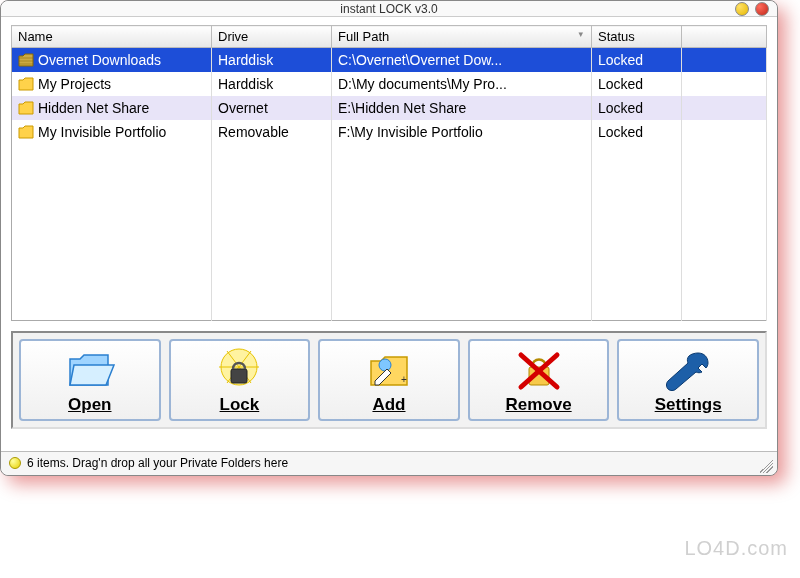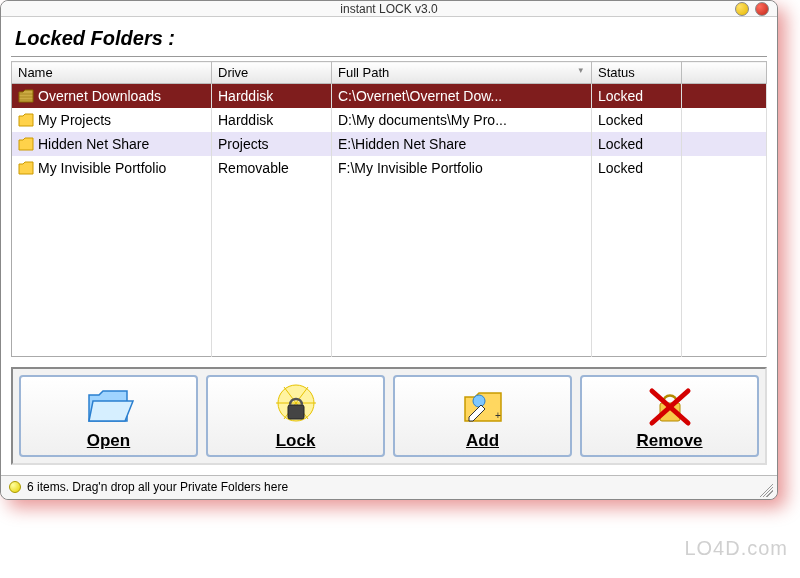--- a/index.html
+++ b/index.html
@@ -90,21 +90,21 @@
 .table td {
   border-right: 1px solid #ddd;
   padding: 4px 6px;
   font-size: 14px;
   color: #000;
   height: 22px;
   white-space: nowrap;
   overflow: hidden;
 }
 .table tr.selected td {
-  background: #7f1d1d;
+  background: #1d4ed8;
   color: #fff;
 }
 .table tr.alt td {
   background: #e8e4f8;
 }
 .table tr.blank td {
   height: 22px;
 }
 .folder-cell { display:flex; align-items:center; gap:4px; }
 .folder-icon {
@@ -147,20 +147,21 @@
 .statusbar {
   border-top: 1px solid #bbb;
   padding: 4px 8px;
   display:flex;
   align-items:center;
   gap:6px;
   height: 24px;
   background:#f6f6f6;
   border-radius: 0 0 8px 8px;
   position: relative;
+  margin-top: 12px;
 }
 .statusbar .bulb {
   width:12px; height:12px; border-radius:50%;
   background: radial-gradient(circle at 30% 30%, #ffffa0, #e6d000);
   border: 1px solid #aa9900;
 }
 .statusbar .resize {
   position:absolute; right:4px; bottom:2px;
   width:14px; height:14px;
   background:
@@ -186,21 +187,20 @@
 <div class="window">
   <div class="titlebar">
     <span class="title">instant LOCK v3.0</span>
     <div class="controls">
       <div class="ctrl-btn ctrl-yellow"></div>
       <div class="ctrl-btn ctrl-red"></div>
     </div>
   </div>
 
   <div class="content">
-    <div class="section-title">Locked Folders :</div>
 
     <table class="table">
       <colgroup>
         <col style="width:200px">
         <col style="width:120px">
         <col style="width:260px">
         <col style="width:90px">
         <col style="width:auto">
       </colgroup>
       <thead>
@@ -244,21 +244,21 @@
           </tr>
           <tr class="alt">
             <td>
               <div class="folder-cell">
                 <span class="folder-icon"><svg viewBox="0 0 16 14">
                     <path d="M1 3 L5 3 L7 1 L15 1 L15 13 L1 13 Z" fill="#ffd24a" stroke="#cc9a00"></path>
                   </svg></span>
                 <span>Hidden Net Share</span>
               </div>
             </td>
-            <td>Projects</td>
+            <td>Overnet</td>
             <td>E:\Hidden Net Share</td>
             <td>Locked</td>
             <td></td>
           </tr>
           <tr>
             <td>
               <div class="folder-cell">
                 <span class="folder-icon"><svg viewBox="0 0 16 14">
                     <path d="M1 3 L5 3 L7 1 L15 1 L15 13 L1 13 Z" fill="#ffd24a" stroke="#cc9a00"></path>
                   </svg></span>
@@ -367,20 +367,28 @@
         <div class="icon-slot">
           <svg viewBox="0 0 52 46">
             <rect x="16" y="20" width="20" height="18" rx="2" fill="#f7c94a" stroke="#b48a00"></rect>
             <path d="M19 20 C19 10 33 10 33 20" fill="none" stroke="#b48a00" stroke-width="2.5"></path>
             <line x1="8" y1="8" x2="44" y2="40" stroke="#d40000" stroke-width="5" stroke-linecap="round"></line>
             <line x1="44" y1="8" x2="8" y2="40" stroke="#d40000" stroke-width="5" stroke-linecap="round"></line>
           </svg>
         </div>
         <div class="label">Remove</div>
       </div>
+      <div class="tbtn">
+        <div class="icon-slot">
+          <svg viewBox="0 0 52 46">
+            <path d="M36 6 C42 6 46 10 46 16 C46 18 45 20 44 21 L40 17 L36 21 L40 25 C38 26 36 26 34 25 L14 42 C12 44 8 44 6 42 C4 40 4 36 6 34 L26 16 C25 14 25 11 27 9 C29 7 33 6 36 6 Z" fill="#1d5fa8" stroke="#0a3a70" stroke-width="1"></path>
+          </svg>
+        </div>
+        <div class="label">Settings</div>
+      </div>
     </div>
   </div>
 
   <div class="statusbar">
     <div class="bulb"></div>
     <span>6 items. Drag'n drop all your Private Folders here</span>
     <div class="resize"></div>
   </div>
 </div>
 

